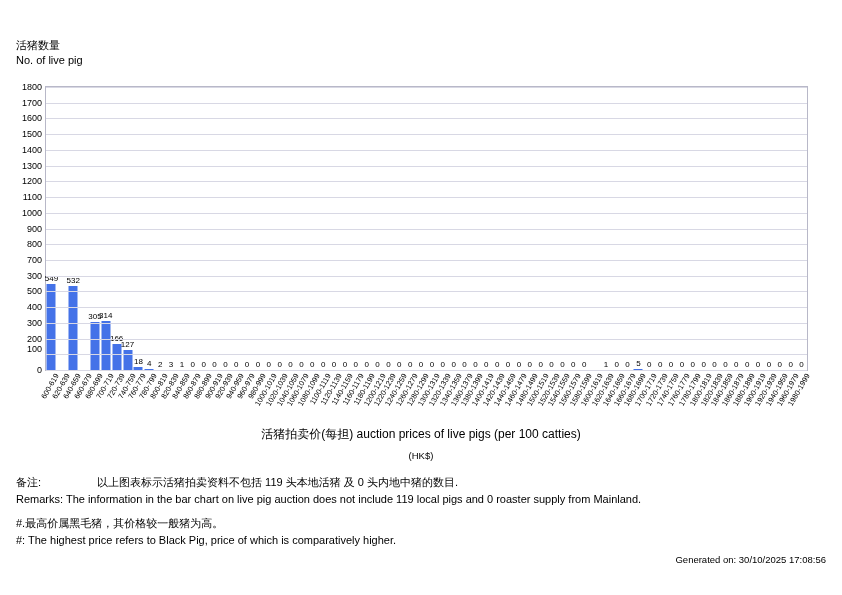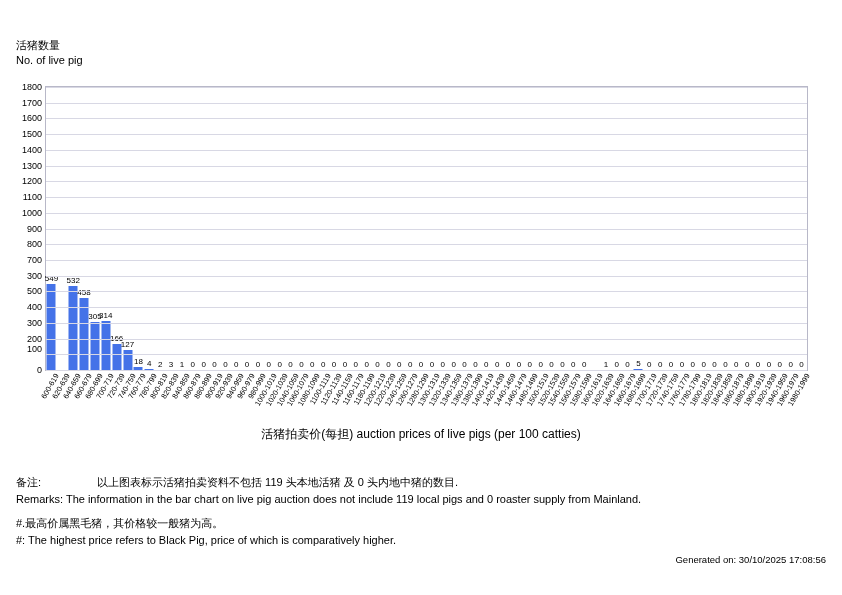--- a/index.html
+++ b/index.html
@@ -172,24 +172,20 @@
 
   <div class="plot-area">
     <div class="bars" id="bars-container">
         <div class="bar-slot" style="left: 0px; width: 10.8714px;">
           <div class="bar" style="height: 86.315px; background: rgb(68, 114, 232);"></div>
           <div class="bar-label" style="bottom: 87.315px;">549</div>
         </div>
         <div class="bar-slot" style="left: 21.7429px; width: 10.8714px;">
           <div class="bar" style="height: 83.6422px; background: rgb(68, 114, 232);"></div>
           <div class="bar-label" style="bottom: 84.6422px;">532</div>
-        </div>
-        <div class="bar-slot" style="left: 32.6143px; width: 10.8714px;">
-          <div class="bar" style="height: 72.0078px; background: rgb(68, 114, 232);"></div>
-          <div class="bar-label" style="bottom: 73.0078px;">458</div>
         </div>
         <div class="bar-slot" style="left: 43.4857px; width: 10.8714px;">
           <div class="bar" style="height: 47.9528px; background: rgb(68, 114, 232);"></div>
           <div class="bar-label" style="bottom: 48.9528px;">305</div>
         </div>
         <div class="bar-slot" style="left: 54.3571px; width: 10.8714px;">
           <div class="bar" style="height: 49.3678px; background: rgb(68, 114, 232);"></div>
           <div class="bar-label" style="bottom: 50.3678px;">314</div>
         </div>
         <div class="bar-slot" style="left: 65.2286px; width: 10.8714px;">
@@ -498,20 +494,21 @@
       <div class="xlabel" style="left: 693.336px;">1860-1879</div>
       <div class="xlabel" style="left: 704.207px;">1880-1899</div>
       <div class="xlabel" style="left: 715.079px;">1900-1919</div>
       <div class="xlabel" style="left: 725.95px;">1920-1939</div>
       <div class="xlabel" style="left: 736.821px;">1940-1959</div>
       <div class="xlabel" style="left: 747.693px;">1960-1979</div>
       <div class="xlabel" style="left: 758.564px;">1980-1999</div>
     </div>
 
   <div class="x-axis-title">活猪拍卖价(每担) auction prices of live pigs (per 100 catties)</div>
+  <div class="x-axis-unit">(HK$)</div>
 
   <div class="notes">
     <span class="note-row"><span>备注:</span><span class="note-indent"></span><span>以上图表标示活猪拍卖资料不包括 119 头本地活猪 及 0 头内地中猪的数目.</span></span>
     <span class="note-row">Remarks: The information in the bar chart on live pig auction does not include 119 local pigs and 0 roaster supply from Mainland.</span>
   </div>
 
   <div class="notes-2">
     <span class="note-row">#.最高价属黑毛猪，其价格较一般猪为高。</span>
     <span class="note-row">#: The highest price refers to Black Pig, price of which is comparatively higher.</span>
   </div>

